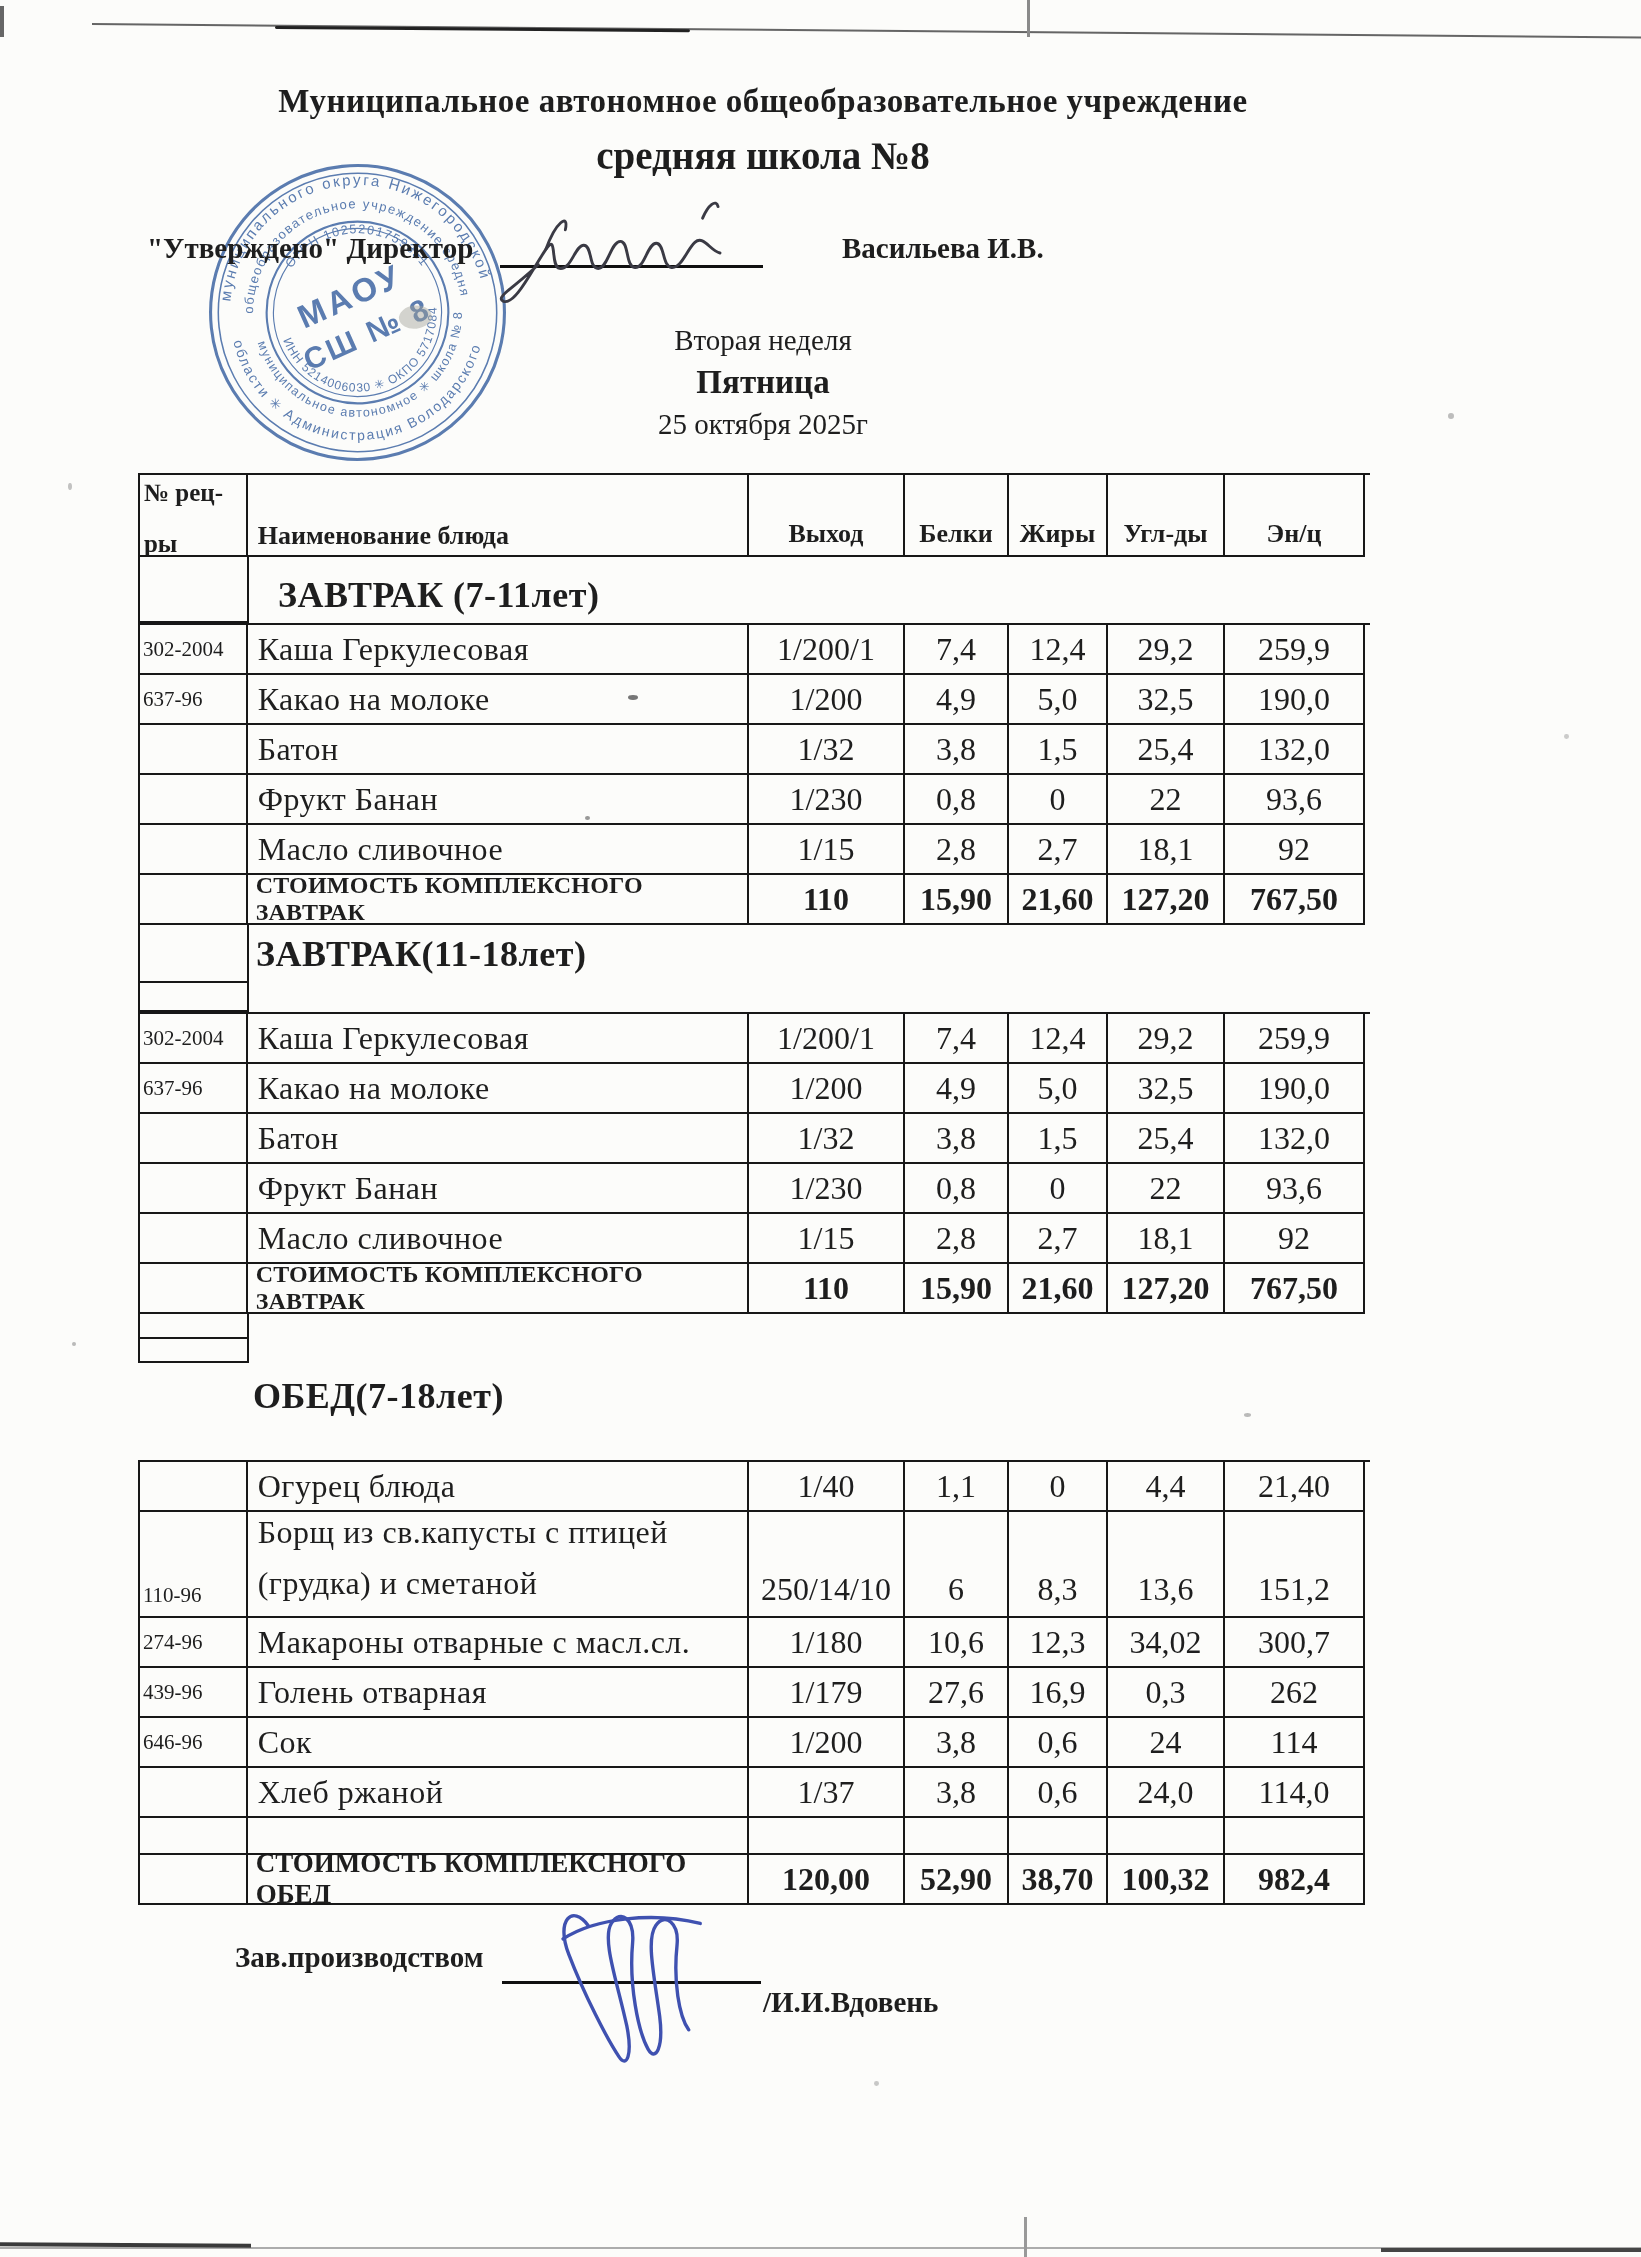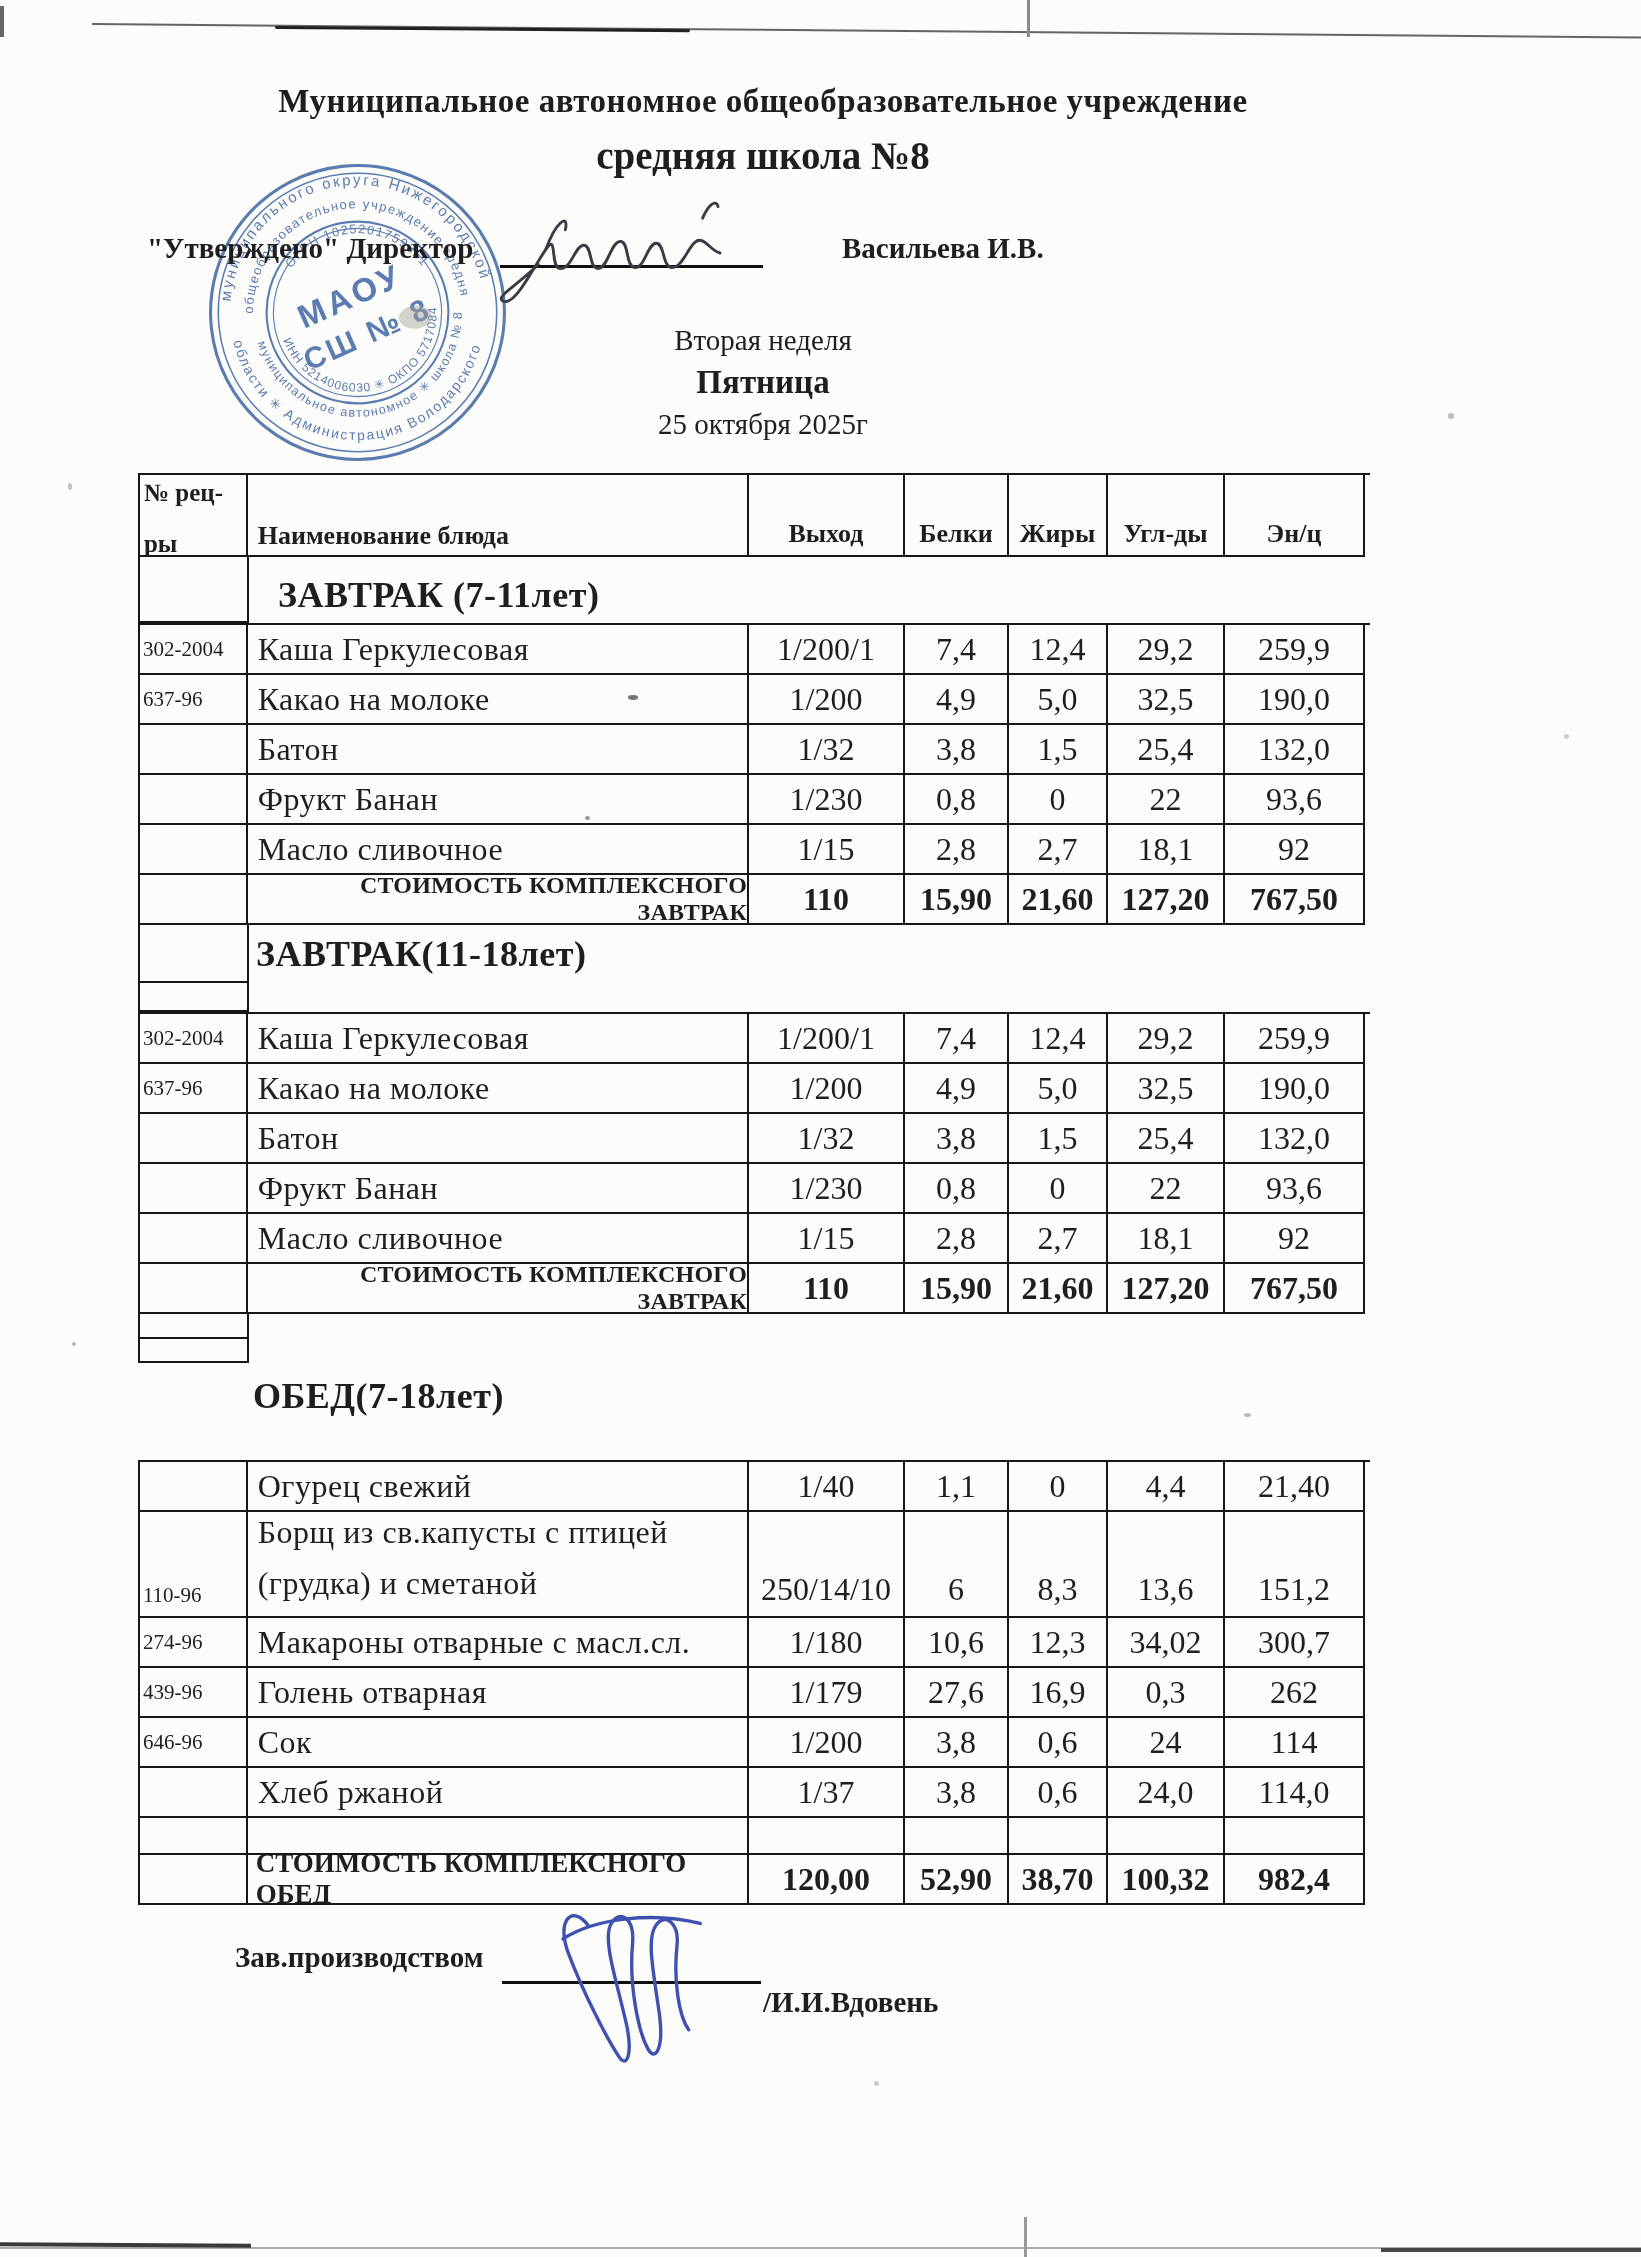--- a/index.html
+++ b/index.html
@@ -31,21 +31,21 @@
   .tr-empty{height:37px;}
   .c1{font-size:21px;padding-left:2.9px;}
   .c2{font-size:32px;padding-left:9.7px;letter-spacing:0.5px;}
   .c3,.cn{justify-content:center;font-size:32px;}
   .hd{font-weight:bold;font-size:26px;gap:23px;}
   .hd-code{flex-direction:column;align-items:flex-start;justify-content:space-between;padding:3.9px 3.9px 1.9px 3.9px;font-size:25px;}
   .hd-name{align-items:flex-end;padding-bottom:3.9px;padding-left:9.7px;}
   .hd-c{justify-content:center;align-items:flex-end;padding-bottom:5.8px;}
   .sec-title{position:absolute;font-size:36px;font-weight:bold;letter-spacing:0.5px;}
   .strip{position:absolute;left:138px;width:111px;border:2.9px solid #171717;border-top:none;box-sizing:border-box;}
-  .total-lab-sm{font-weight:bold;font-size:24px;padding-left:7.7px;letter-spacing:0.2px;text-align:right;}
+  .total-lab-sm{font-weight:bold;font-size:24px;padding-left:7.7px;letter-spacing:0.2px;}
   .total-lab-lg{font-weight:bold;font-size:27px;padding-left:7.7px;}
   .tot{font-weight:bold;}
   .bot{align-items:flex-end;padding-bottom:7.7px;}
   .name2l{flex-direction:column;align-items:flex-start;justify-content:flex-end;padding-bottom:5.8px;line-height:1.62;}
   
   .f-lab{left:235px;top:1941px;font-size:29px;}
   .f-name{left:763px;top:1986px;font-size:29px;}
   
   .art{position:absolute;pointer-events:none;}
   .speck{position:absolute;border-radius:50%;}
@@ -249,21 +249,21 @@
     </div>
   </div>
 
   <div class="strip" style="top:1313px;height:26px;"></div>
   <div class="strip" style="top:1339px;height:24px;"></div>
   <div class="sec-title" style="left:253px;top:1375px;">ОБЕД(7-18лет)</div>
 
   <div class="tbl" style="top:1460px;">
     <div class="tr">
       <div class="td c1"></div>
-      <div class="td c2">Огурец свежий</div>
+      <div class="td c2">Огурец блюда</div>
       <div class="td c3">1/40</div>
       <div class="td cn">1,1</div>
       <div class="td cn">0</div>
       <div class="td cn">4,4</div>
       <div class="td cn">21,40</div>
     </div>
     <div class="tr tr-tall">
       <div class="td c1 bot">110-96</div>
       <div class="td c2 name2l">
         <span>Борщ из св.капусты с птицей</span>

